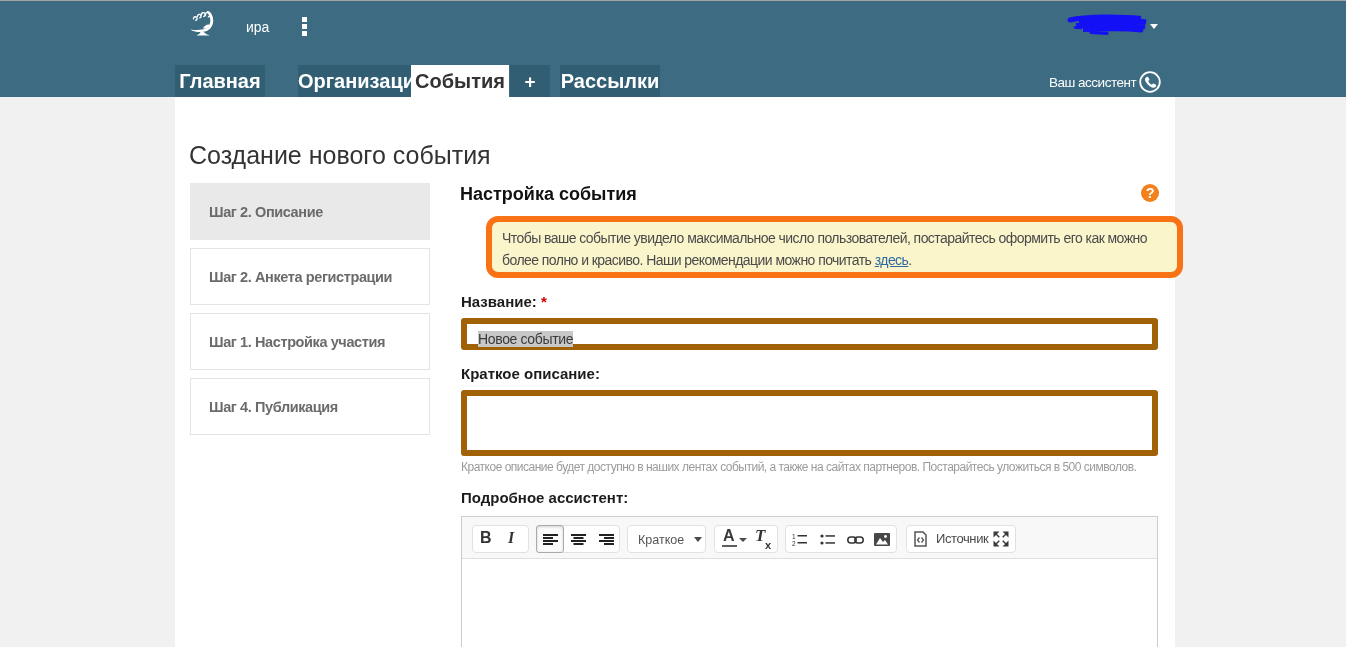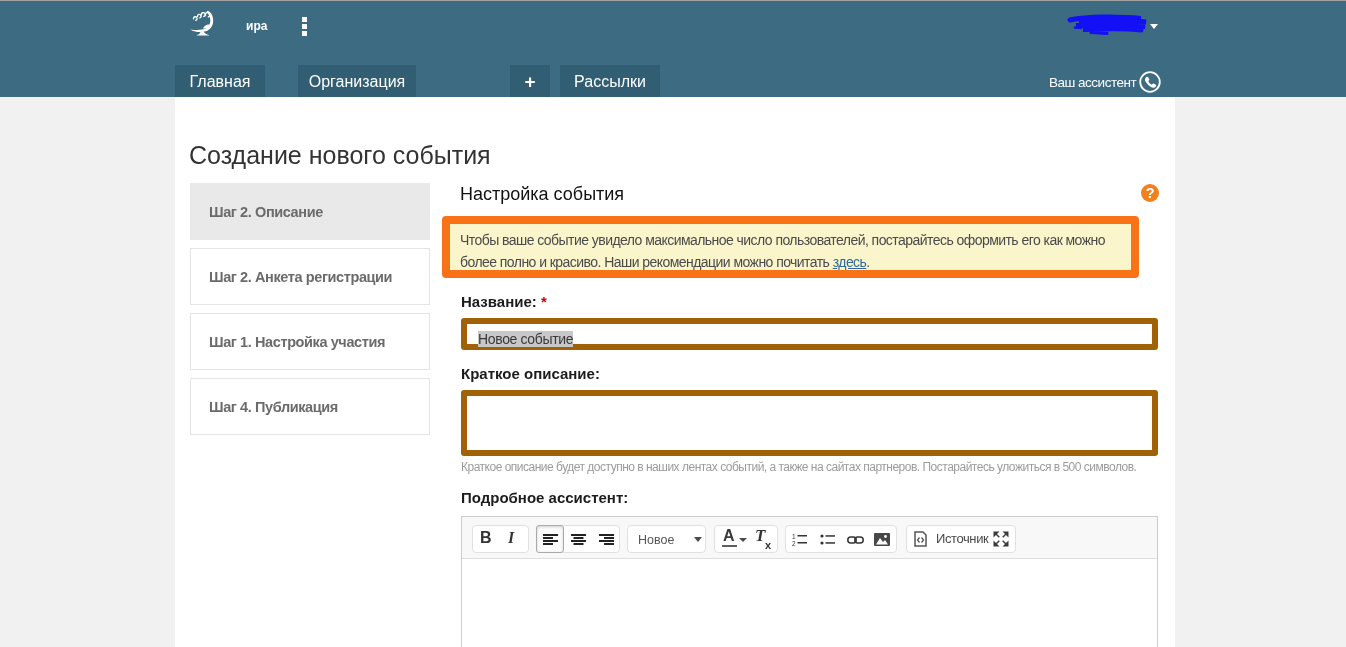--- a/index.html
+++ b/index.html
@@ -5,21 +5,21 @@
   * { margin:0; padding:0; box-sizing:border-box; }
   html,body { width:1346px; height:647px; overflow:hidden; }
   body { font-family:"Liberation Sans", sans-serif; background:#f1f1f1; position:relative; }
   #page { position:absolute; left:0; top:0; width:1346px; height:647px; }
   .abs { position:absolute; }
 
   
   #header { position:absolute; left:0; top:0; width:1346px; height:97px; background:#3d6c82; border-top:1px solid #a3a3a3; }
   #sheet { position:absolute; left:175px; top:97px; width:1000px; height:550px; background:#fff; }
 
-  .tab { position:absolute; top:65px; height:32px; background:#315e73; color:#fff; font-size:16px; text-align:center; line-height:33px; }
+  .tab { position:absolute; top:65px; height:32px; background:#315e73; color:#fff; font-size:20px; text-align:center; line-height:33px;font-weight:bold; }
   .tab.active { background:#fff; color:#333; height:40px; }
 
   .steplabel { font-weight:bold; font-size:14.5px; letter-spacing:-0.4px; color:#6b6b6b; }
   .stepbox { position:absolute; left:190px; width:240px; height:57px; background:#fff; border:1px solid #e4e4e4; display:flex; align-items:center; padding-left:18px; }
   .stepbox.active { background:#e9e9e9; border:1px solid #e9e9e9; }
 
   .lbl { font-weight:bold; font-size:15px; color:#1c1c1c; }
   .field { position:absolute; left:461px; width:697px; background:#fff; border:6px solid #a16207; border-radius:3px; }
 
   
@@ -35,36 +35,37 @@
     <path d="M0.3 18.4 C 4 20.8, 10 21.4, 14.5 20.6 C 18.5 19.8, 21.8 17, 22.9 12.5 C 23.8 8.5, 22.8 3.5, 19.6 0.8 C 17.8 -0.5, 15.8 0.2, 17.2 1.8 C 19.8 4.4, 20.8 8, 20.1 11.4 C 19.3 15.2, 16.2 17.8, 12 18.6 C 8 19.3, 3.5 18.9, 0.3 18.4 Z" fill="#fff"></path>
     <path d="M12.8 17.5 C 14.5 14.8, 17.2 13.2, 19.3 13.6 C 18.9 16.1, 16.4 18.1, 12.8 17.5 Z" fill="#fff"></path>
     <path d="M10.7 20.3 L13.5 20.3 C 14 22.2, 16.5 23.5, 18.8 23.9 Q 19.6 24.4 18.6 24.4 L 7.2 24.4 Q 6.2 24.4, 7.0 23.9 C 9.2 23.5, 10.4 22.2, 10.7 20.3 Z" fill="#fff"></path>
     <g fill="none" stroke="#fff" stroke-linecap="round" stroke-width="1.4">
       <path d="M3.5 7.8 a1.8 1.8 0 1 1 2.3 1.5"></path>
       <path d="M7.5 5.4 a1.8 1.8 0 1 1 2.3 1.5"></path>
       <path d="M11.4 3.75 a1.9 1.9 0 1 1 2.4 1.6"></path>
       <path d="M15.5 3.9 a2.3 2.3 0 1 1 2.9 1.9"></path>
     </g>
   </svg>
-  <div class="abs" style="left:246px; top:19px; color:#fff; font-size:12px; font-weight:bold;">ира</div>
+  <div class="abs" style="left:246px; top:19px; color:#fff; font-size:14px; font-weight:normal;">ира</div>
   <div class="abs" style="left:302px; top:17px; width:5px; height:5px; background:#fff;"></div>
   <div class="abs" style="left:302px; top:24px; width:5px; height:5px; background:#fff;"></div>
   <div class="abs" style="left:302px; top:31px; width:5px; height:5px; background:#fff;"></div>
 
   <svg class="abs" style="left:1067px; top:14px;" width="84" height="21" viewBox="0 0 84 21">
     <g stroke="#1310f5" fill="none" stroke-linecap="round">
       <path d="M3 6 C 20 2, 55 2.5, 74 4.5 C 58 3.5, 28 5.5, 12 8 C 35 6, 64 6, 79 8 C 56 8, 24 10, 9 11.5 C 35 10.5, 62 10.5, 78 12.5 C 55 13, 28 14.5, 16 15.5 C 40 14.5, 62 14.5, 74 16" stroke-width="5"></path>
       <path d="M24 18.5 l16 0.8" stroke-width="3.2"></path>
       <path d="M8 13.5 l6 0.4" stroke-width="2.6"></path>
     </g>
   </svg>
   <div class="abs" style="left:1150px; top:24px; width:0; height:0; border-left:4.5px solid transparent; border-right:4.5px solid transparent; border-top:5.5px solid #fff;"></div>
 
   <div class="tab" style="left:175px; width:90px;">Главная</div>
   <div class="tab" style="left:267px; width:118px;margin-left:31px;">Организация</div>
+  <div class="tab active" style="left:411px; width:98px;">События</div>
   <div class="tab" style="left:510px; width:40px; font-weight:bold; font-size:19px;">+</div>
   <div class="tab" style="left:560px; width:100px;">Рассылки</div>
 
   <div class="abs" style="left:1049px; top:75px; color:#fff; font-size:13.5px; letter-spacing:-0.5px;">Ваш ассистент</div>
   <svg class="abs" style="left:1139px; top:71px;" width="22" height="22" viewBox="0 0 22 22">
     <circle cx="11" cy="11" r="9.8" fill="none" stroke="#fff" stroke-width="1.8"></circle>
     <path d="M7.2 6.2 c1 -0.8 1.8 -0.6 2.2 0.2 l0.8 1.5 c0.3 0.7 0.1 1.2 -0.5 1.7 c-0.4 0.4 -0.4 0.8 0 1.5 c0.5 0.9 1.2 1.6 2.1 2.1 c0.7 0.4 1.1 0.4 1.5 0 c0.5 -0.6 1 -0.8 1.7 -0.5 l1.5 0.8 c0.8 0.4 1 1.2 0.2 2.2 c-1.3 1.5 -3.2 1.4 -5.5 -0.2 c-1.6 -1.1 -2.9 -2.4 -4 -4 c-1.6 -2.3 -1.7 -4.2 0 -5.3z" fill="#fff"></path>
   </svg>
 
   <div class="abs" style="left:189px; top:127px; font-size:25px; color:#333; font-weight:normal;margin-top:14px;">Создание нового события</div>
@@ -75,27 +76,27 @@
   <div class="stepbox" style="top:248px;text-align:right;">
       <span class="steplabel">Шаг 2. Анкета регистрации</span>
     </div>
   <div class="stepbox" style="top:313px;">
       <span class="steplabel">Шаг 1. Настройка участия</span>
     </div>
   <div class="stepbox" style="top:378px;">
       <span class="steplabel">Шаг 4. Публикация</span>
     </div>
 
-  <div class="abs" style="left:460px; top:184px; font-size:18px; font-weight:normal; color:#111;">Настройка события</div>
+  <div class="abs" style="left:460px; top:184px; font-size:18px; font-weight:bold; color:#111;">Настройка события</div>
   <svg class="abs" style="left:1141px; top:184px;" width="18" height="18" viewBox="0 0 18 18">
     <circle cx="9" cy="9" r="9" fill="#f2801c"></circle>
     <text x="9.2" y="14.2" text-anchor="middle" font-family="Liberation Sans" font-size="14.5" font-weight="bold" fill="#fff">?</text>
   </svg>
 
-  <div class="abs" style="left:442px; top:216px; width:697px; height:62px; background:#fbf5cc; border:8px solid #f97316; border-radius:4px; padding:5px 10px; font-size:14px; color:#4a4a4a; line-height:22px; letter-spacing:-0.55px;">
+  <div class="abs" style="left:486px; top:216px; width:697px; height:62px; background:#fbf5cc; border:6px solid #f97316; border-radius:12px; padding:5px 10px; font-size:14px; color:#4a4a4a; line-height:22px; letter-spacing:-0.55px;">
     Чтобы ваше событие увидело максимальное число пользователей, постарайтесь оформить его как можно<br>более полно и красиво. Наши рекомендации можно почитать <a style="color:#2d6a9f; text-decoration:underline;">здесь</a>.
   </div>
 
   <div class="abs lbl" style="left:461px; top:293px;">Название: <span style="color:#c00;">*</span></div>
   <div class="field" style="top:318px; height:32px; line-height:31px; padding-left:11px; font-size:14px; letter-spacing:-0.35px; color:#3a3a3a;"><span style="background:#c8c8c8;">Новое событие</span></div>
 
   <div class="abs lbl" style="left:461px; top:365px;">Краткое описание:</div>
   <div class="field" style="top:390px; height:66px;"></div>
   <div class="abs" style="left:461px; top:460px; font-size:12px; color:#9b9b9b; letter-spacing:-0.5px;">Краткое описание будет доступно в наших лентах событий, а также на сайтах партнеров. Постарайтесь уложиться в 500 символов.</div>
 
@@ -129,21 +130,21 @@
     <svg class="abs" style="left:137px; top:17px;" width="15" height="11" viewBox="0 0 15 11">
         <g fill="#222">
           <rect x="0" y="0" width="15" height="2"></rect>
           <rect x="5" y="3" width="10" height="2"></rect>
           <rect x="0" y="6" width="15" height="2"></rect>
           <rect x="5" y="9" width="10" height="2"></rect>
         </g>
       </svg>
 
     <div class="tbgroup" style="left:165px; width:79px;"></div>
-    <div class="abs" style="left:176px; top:16px; font-size:12.5px; color:#555;">Новое</div>
+    <div class="abs" style="left:176px; top:16px; font-size:12.5px; color:#555;">Краткое</div>
     <div class="abs" style="left:232px; top:20px; width:0; height:0; border-left:4px solid transparent; border-right:4px solid transparent; border-top:5px solid #4a4a4a;"></div>
 
     <div class="tbgroup" style="left:252px; width:64px;"></div>
     <div class="abs" style="left:261px; top:10px; font-weight:bold; font-size:16px; color:#3a3a3a;">A</div>
     <div class="abs" style="left:260px; top:28px; width:15px; height:2px; background:#5e5e5e;"></div>
     <div class="abs" style="left:277px; top:21px; width:0; height:0; border-left:4px solid transparent; border-right:4px solid transparent; border-top:4.5px solid #4a4a4a;"></div>
     <div class="abs" style="left:293px; top:9px; font-style:italic; font-family:'Liberation Serif',serif; font-weight:bold; font-size:17px; color:#333;">T</div>
       <div class="abs" style="left:303px; top:22px; font-weight:bold; font-size:11px; color:#333;">x</div>
 
     <div class="tbgroup" style="left:323px; width:112px;"></div>

